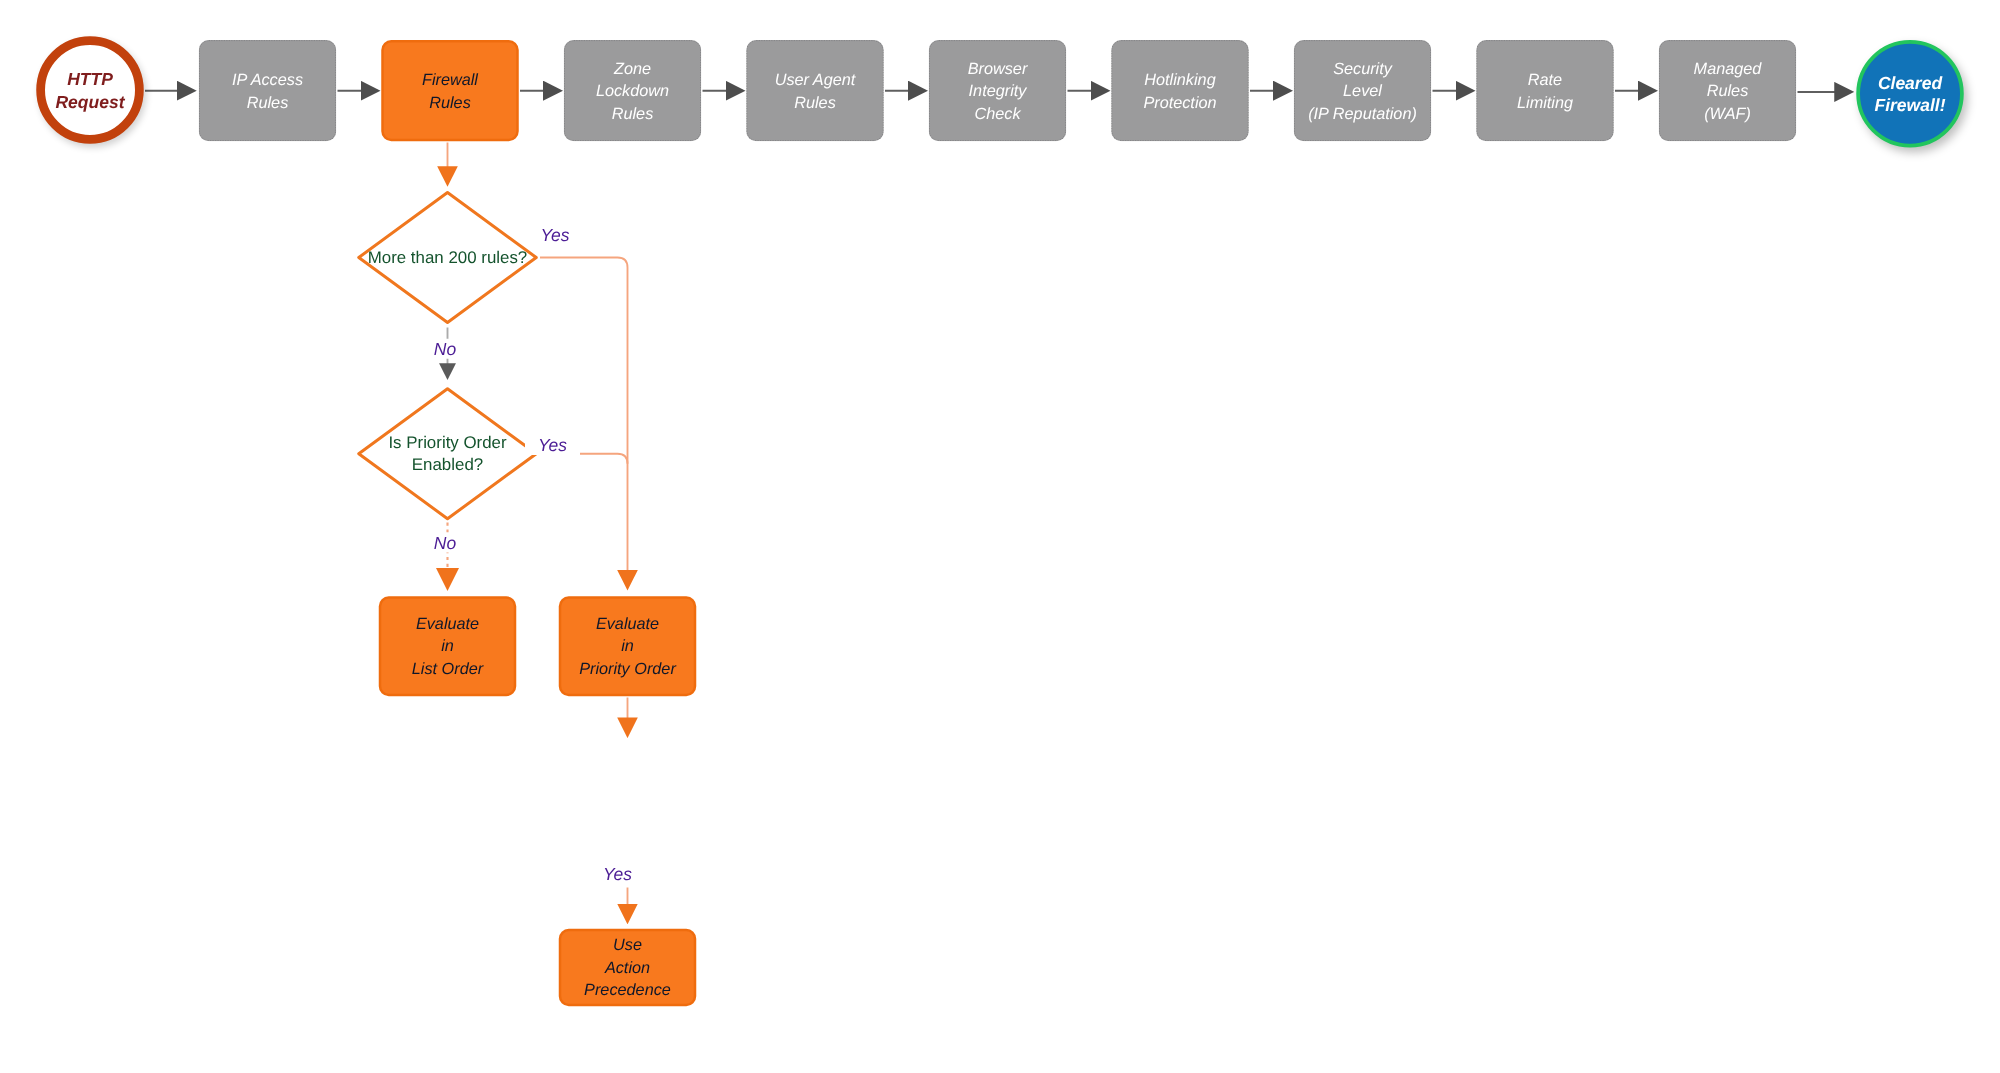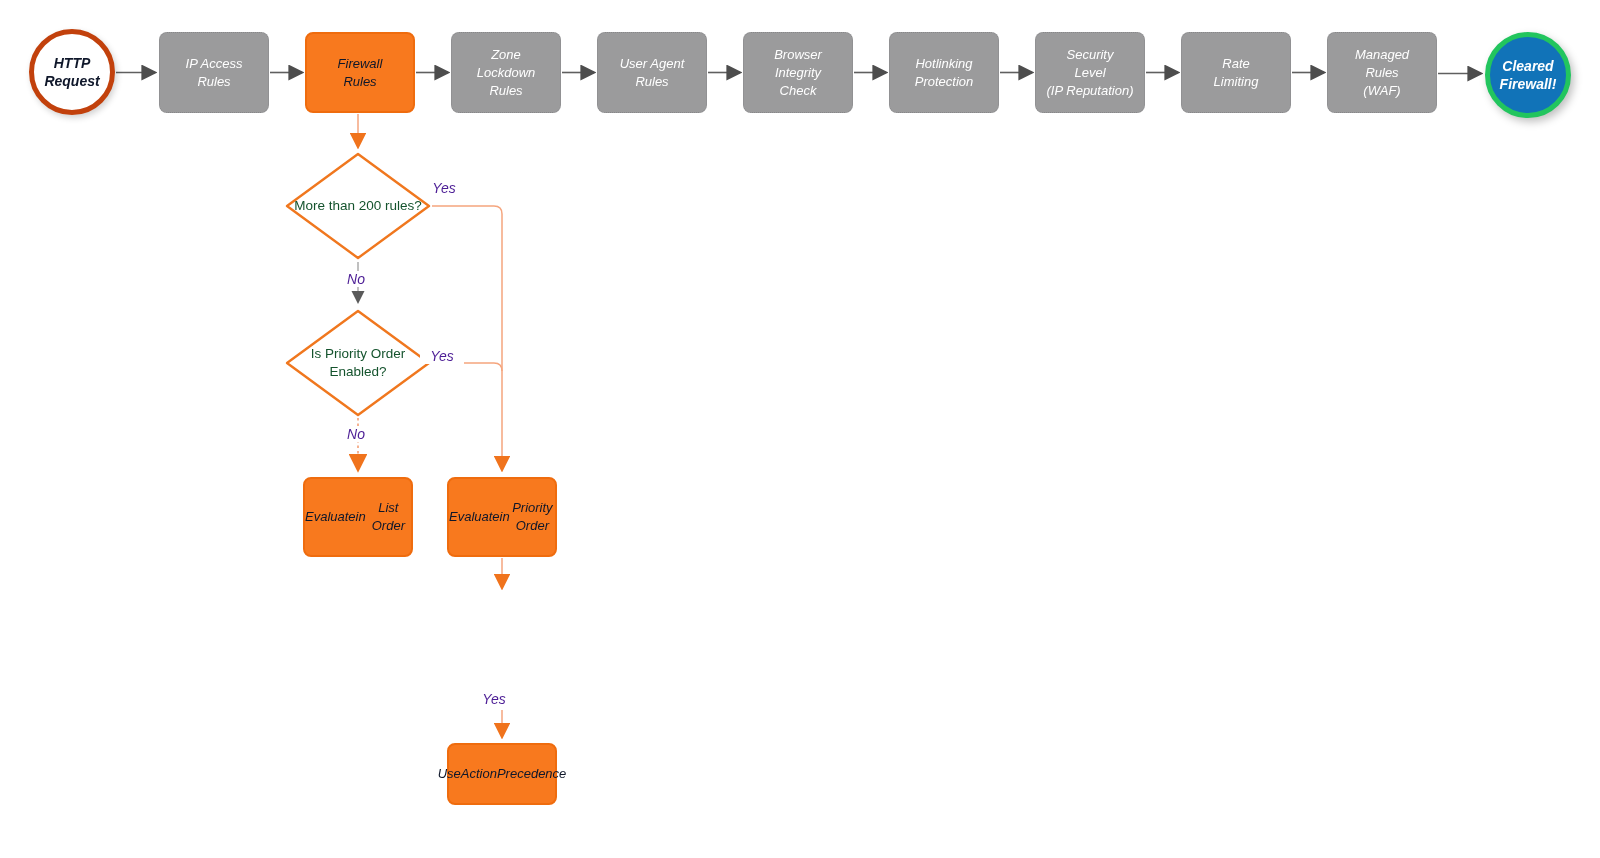--- a/index.html
+++ b/index.html
@@ -39,21 +39,21 @@
     line-height: 18px;
   }
   .step.orange, .action {
     background: #f8791e;
     border: 2px solid #ef6c0e;
     color: #0f172a;
   }
   .action {
     position: absolute;
     display: flex;
-    flex-direction: row;
+    flex-direction: column;
     align-items: center;
     justify-content: center;
     text-align: center;
     width: 110px;
     height: 80px;
     border-radius: 8px;
     font-style: italic;
     font-size: 13px;
     line-height: 18px;
   }
@@ -61,29 +61,29 @@
     border-radius: 50%;
     font-weight: bold;
     font-style: italic;
     font-size: 14px;
     line-height: 18px;
   }
   .terminal.start {
     left: 29px; top: 29px;
     width: 86px; height: 86px;
     background: #ffffff;
-    border: 5px solid #c2410c;
-    color: #0f172a;
+    border: 7px solid #c2410c;
+    color: #7f1d1d;
     box-shadow: 2px 3px 6px rgba(0,0,0,0.18);
   }
   .terminal.end {
     left: 1485px; top: 32px;
     width: 86px; height: 86px;
     background: #1173b8;
-    border: 5px solid #22c55e;
+    border: 3px solid #22c55e;
     color: #ffffff;
     box-shadow: 3px 4px 8px rgba(0,0,0,0.25);
   }
   .diamond {
     position: absolute;
     display: flex;
     align-items: center;
     justify-content: center;
     text-align: center;
   }

